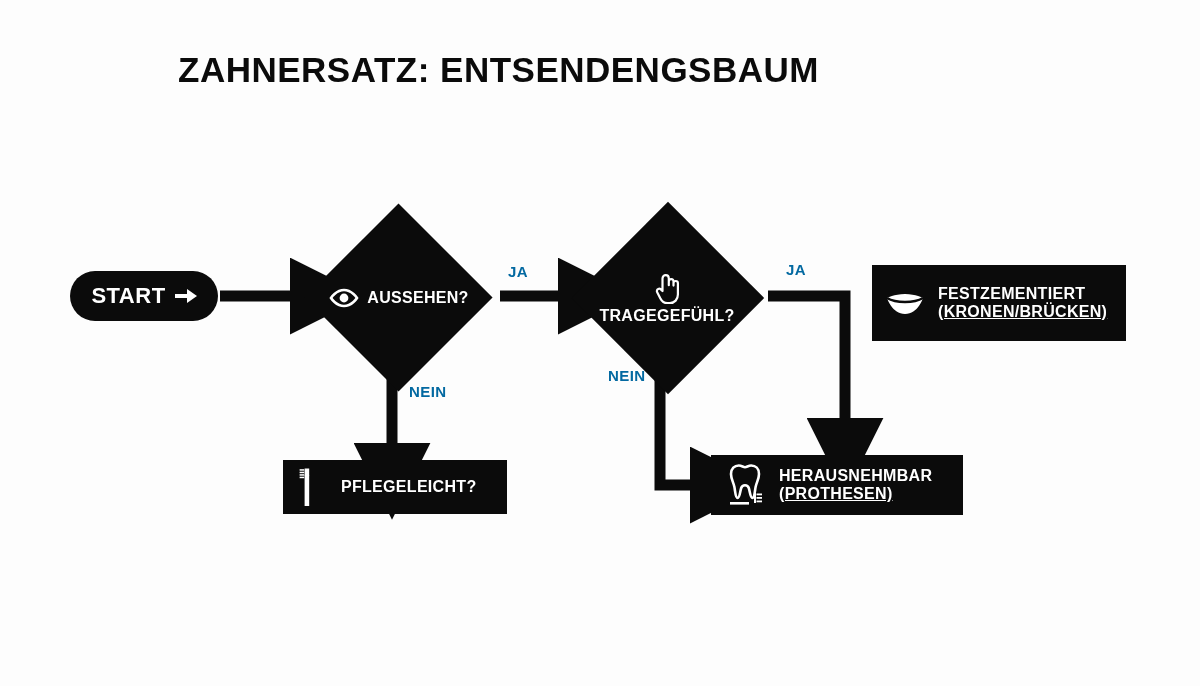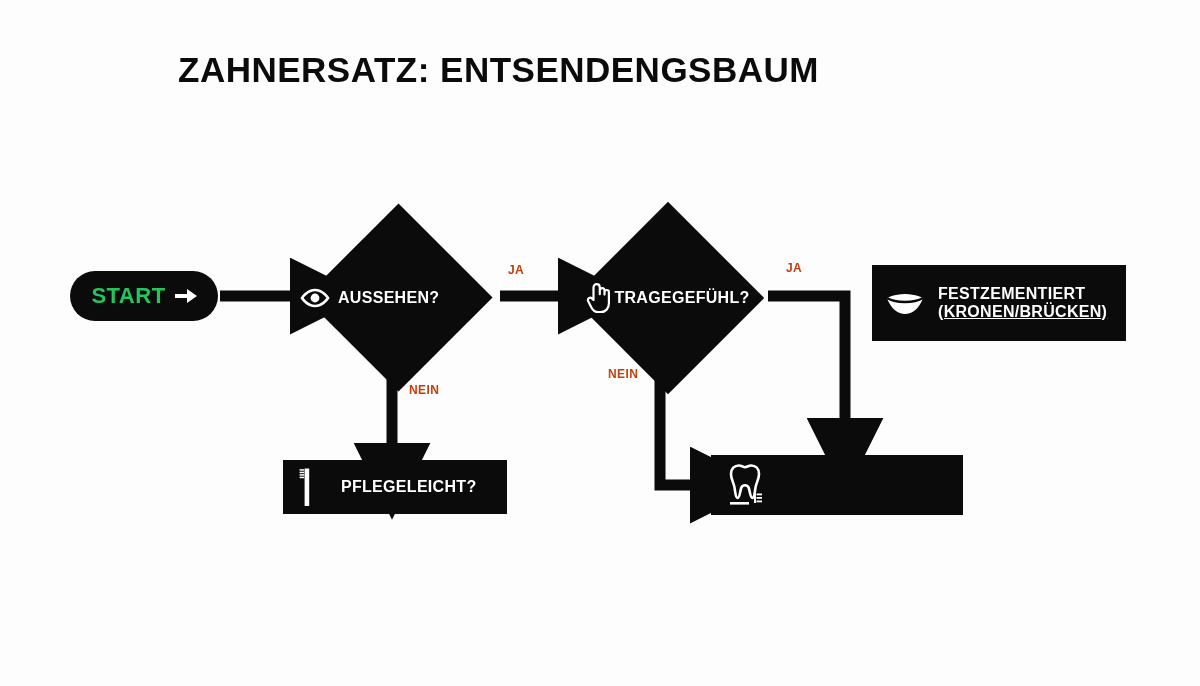--- a/index.html
+++ b/index.html
@@ -53,21 +53,21 @@
     left: 70px;
     top: 271px;
     width: 148px;
     height: 50px;
     background: #0b0b0b;
     border-radius: 25px;
     display: flex;
     align-items: center;
     justify-content: center;
     gap: 9px;
-    color: #22c55e;
+    color: #ffffff;
   }
   #start-node .start-label {
     font-size: 22px;
     font-weight: bold;
     letter-spacing: 0.5px;
     line-height: 1;
   }
   .start-arrow-glyph {
     display: inline-block;
     width: 22px;
@@ -102,20 +102,21 @@
     background: #0b0b0b;
     transform: rotate(45deg);
   }
   .diamond-content {
     position: absolute;
     left: 0; top: 0;
     width: 100%;
     height: 100%;
     display: flex;
     align-items: center;
+    justify-content: center;
     gap: 8px;
     color: #ffffff;
   }
   .diamond-text {
     font-size: 16px;
     font-weight: bold;
     letter-spacing: 0.3px;
     white-space: nowrap;
     line-height: 1;
   }
@@ -138,21 +139,21 @@
     width: 198px;
     height: 136px;
   }
   #diamond-tragegefuehl .diamond-shape {
     left: 32px;
     top: 0px;
     width: 136px;
     height: 136px;
   }
   #diamond-tragegefuehl .diamond-content {
-    flex-direction: row;
+    flex-direction: column;
     gap: 2px;
     justify-content: center;
   }
 
   
   .icon-svg { display: block; }
 
   
   .result-box {
     position: absolute;
@@ -199,24 +200,24 @@
     top: 455px;
     width: 252px;
     height: 60px;
     padding-left: 12px;
     gap: 12px;
   }
 
   
   .edge-label {
     position: absolute;
-    font-size: 12px;
+    font-size: 15px;
     font-weight: bold;
     letter-spacing: 0.4px;
-    color: #c2410c;
+    color: #0369a1;
     white-space: nowrap;
     line-height: 1;
   }
   #label-ja-1  { left: 508px; top: 264px; }
   #label-nein-1 { left: 409px; top: 384px; }
   #label-ja-2  { left: 786px; top: 262px; }
   #label-nein-2 { left: 608px; top: 368px; }
 </style>
 </head>
 <body>
@@ -333,20 +334,24 @@
                  C27.2 36 27 29.5 25.8 26 C25.2 24.2 23.8 23.2 22 23.2
                  C20.2 23.2 18.8 24.2 18.2 26 C17 29.5 16.8 36 14.6 36
                  C12.4 36 12.2 29 11.4 25 C10.4 20 8 17 8 12 Z" fill="none" stroke="#ffffff" stroke-width="2.6" stroke-linejoin="round"></path>
         <rect x="7" y="40" width="19" height="2.6" fill="#ffffff"></rect>
         <rect x="31" y="30" width="2" height="11" fill="#ffffff"></rect>
         <rect x="33.5" y="31.5" width="5.5" height="1.8" fill="#ffffff"></rect>
         <rect x="33.5" y="35" width="5.5" height="1.8" fill="#ffffff"></rect>
         <rect x="33.5" y="38.5" width="5.5" height="1.8" fill="#ffffff"></rect>
       </svg>
     </span>
+    <span class="box-text">
+      <span>HERAUSNEHMBAR</span>
+      <span class="line2">(PROTHESEN)</span>
+    </span>
   </div>
 
   <div class="edge-label" id="label-ja-1">JA</div>
   <div class="edge-label" id="label-nein-1">NEIN</div>
   <div class="edge-label" id="label-ja-2">JA</div>
   <div class="edge-label" id="label-nein-2">NEIN</div>
 
 </div>
 
 </body></html>

